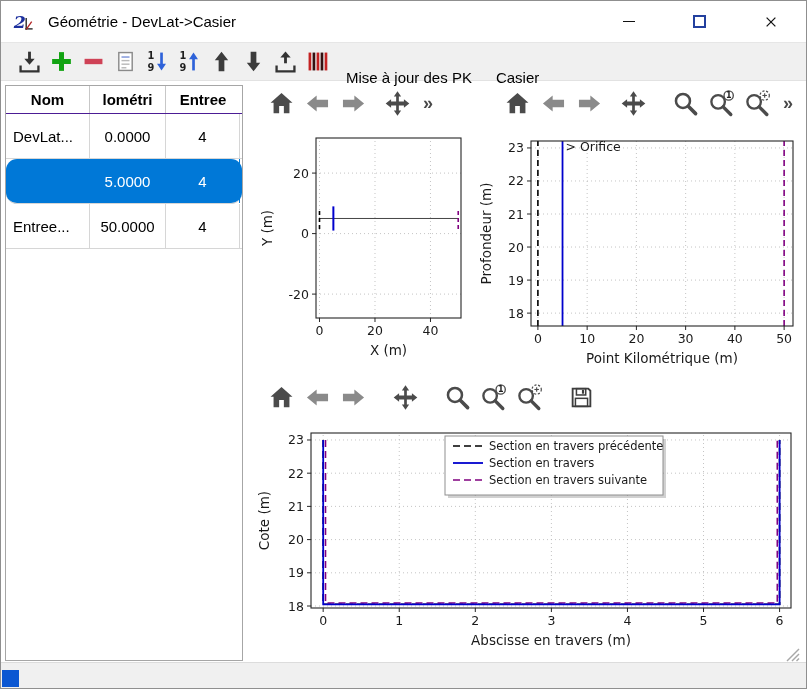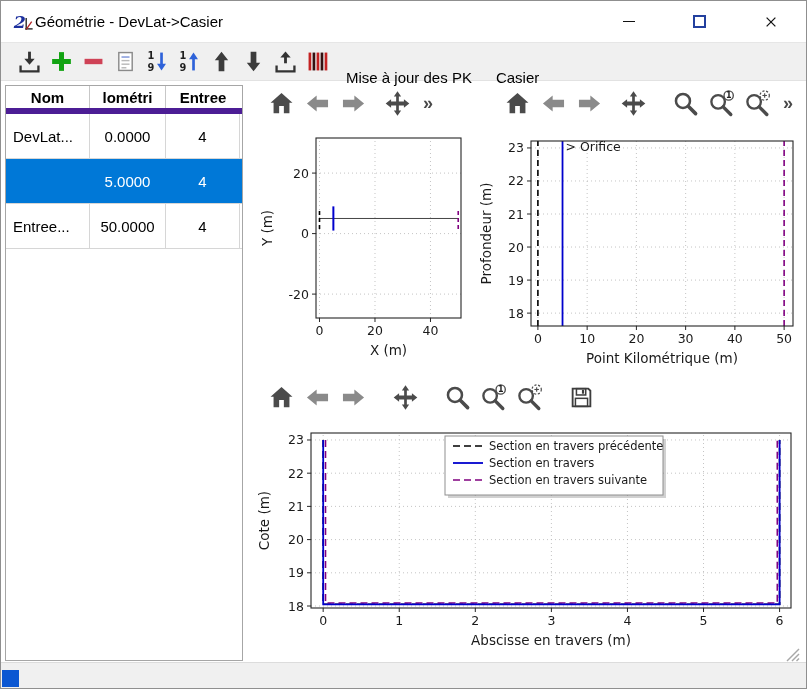--- a/index.html
+++ b/index.html
@@ -3,45 +3,45 @@
 <meta charset="utf-8">
 <style>
   *{margin:0;padding:0;box-sizing:border-box;cursor:default;}
   html,body{width:807px;height:689px;background:#fff;font-family:"Liberation Sans",sans-serif;}
   .window{position:relative;width:807px;height:689px;border:1px solid #8f8f8f;background:#fff;overflow:hidden;}
 
   
   .titlebar{position:absolute;left:0;top:0;width:100%;height:41px;background:#fff;display:flex;align-items:center;}
   .app-icon{margin-left:11px;width:22px;height:22px;display:inline-flex;}
   .app-icon svg{width:100%;height:100%;}
-  .title{font-size:15px;color:#000;margin-left:1px;}
+  .title{font-size:15px;color:#000;margin-left:14px;}
   .win-controls{position:absolute;right:0;top:0;height:41px;display:flex;}
   .win-btn{width:71px;height:41px;display:flex;align-items:center;justify-content:center;background:transparent;border:none;}
   .min-glyph{width:12px;border-top:1.5px solid #111;display:inline-block;}
   .max-glyph{width:13px;height:13px;border:2px solid #23409e;display:inline-block;}
   .close-glyph{display:inline-flex;width:14px;height:14px;}
   .close-glyph svg{width:100%;height:100%;}
 
   
   .toolbar{position:absolute;left:0;top:41px;width:100%;height:39px;background:#f0f0f0;border-top:1px solid #e6e6e6;border-bottom:1px solid #e2e2e2;display:flex;align-items:center;gap:4px;padding-left:14px;}
   .tb{width:28px;height:30px;border:none;background:transparent;display:flex;align-items:center;justify-content:center;}
   .tb .ic{width:25px;height:25px;display:inline-flex;}
   .tb .ic svg{width:100%;height:100%;}
   .tb-text{border:none;background:transparent;font-family:inherit;font-size:15px;color:#000;padding:7px 9px;margin-left:2px;margin-top:32px;}
 
   
   .table{position:absolute;left:4px;top:84px;width:238px;height:576px;background:#fff;border:1px solid #a6a6a6;font-size:15px;color:#000;}
-  .thead{display:flex;height:28px;font-weight:bold;border-bottom:6px solid #4c1d95;}
+  .thead{display:flex;height:28px;font-weight:bold;border-bottom:1px solid #4c1d95;}
   .th{display:flex;align-items:center;justify-content:center;border-right:1px solid #c7c7c7;overflow:hidden;white-space:nowrap;}
   .c1{width:84px;}.c2{width:76px;}.c3{width:74px;border-right:none;}
   .trow{display:flex;height:45px;border-bottom:1px solid #d6d6d6;background:#fff;}
   .td{display:flex;align-items:center;border-right:1px solid #d6d6d6;overflow:hidden;white-space:nowrap;}
   .td.nom{justify-content:flex-start;padding-left:7px;text-align:right;}
   .td.num{justify-content:center;}
-  .trow.selected{background:#0078d7;color:#fff;}
+  .trow.selected{background:#0078d7;color:#fff;border-radius:11px;}
   .trow.selected .td{border-right-color:#0078d7;}
 
   
   .mpl-toolbar{position:absolute;display:flex;align-items:center;}
   .mpl-btn{width:36px;height:36px;border:none;background:transparent;display:flex;align-items:center;justify-content:center;}
   .mpl-btn .ic{width:27px;height:27px;display:inline-flex;}
   .mpl-btn .ic svg{width:100%;height:100%;}
   .gap8{margin-left:8px;}
   .gap16{margin-left:16px;}
   .more{font-size:18px;font-weight:bold;color:#4a4a4a;padding:0 4px;background:transparent;border:none;font-family:inherit;margin-left:4px;}

